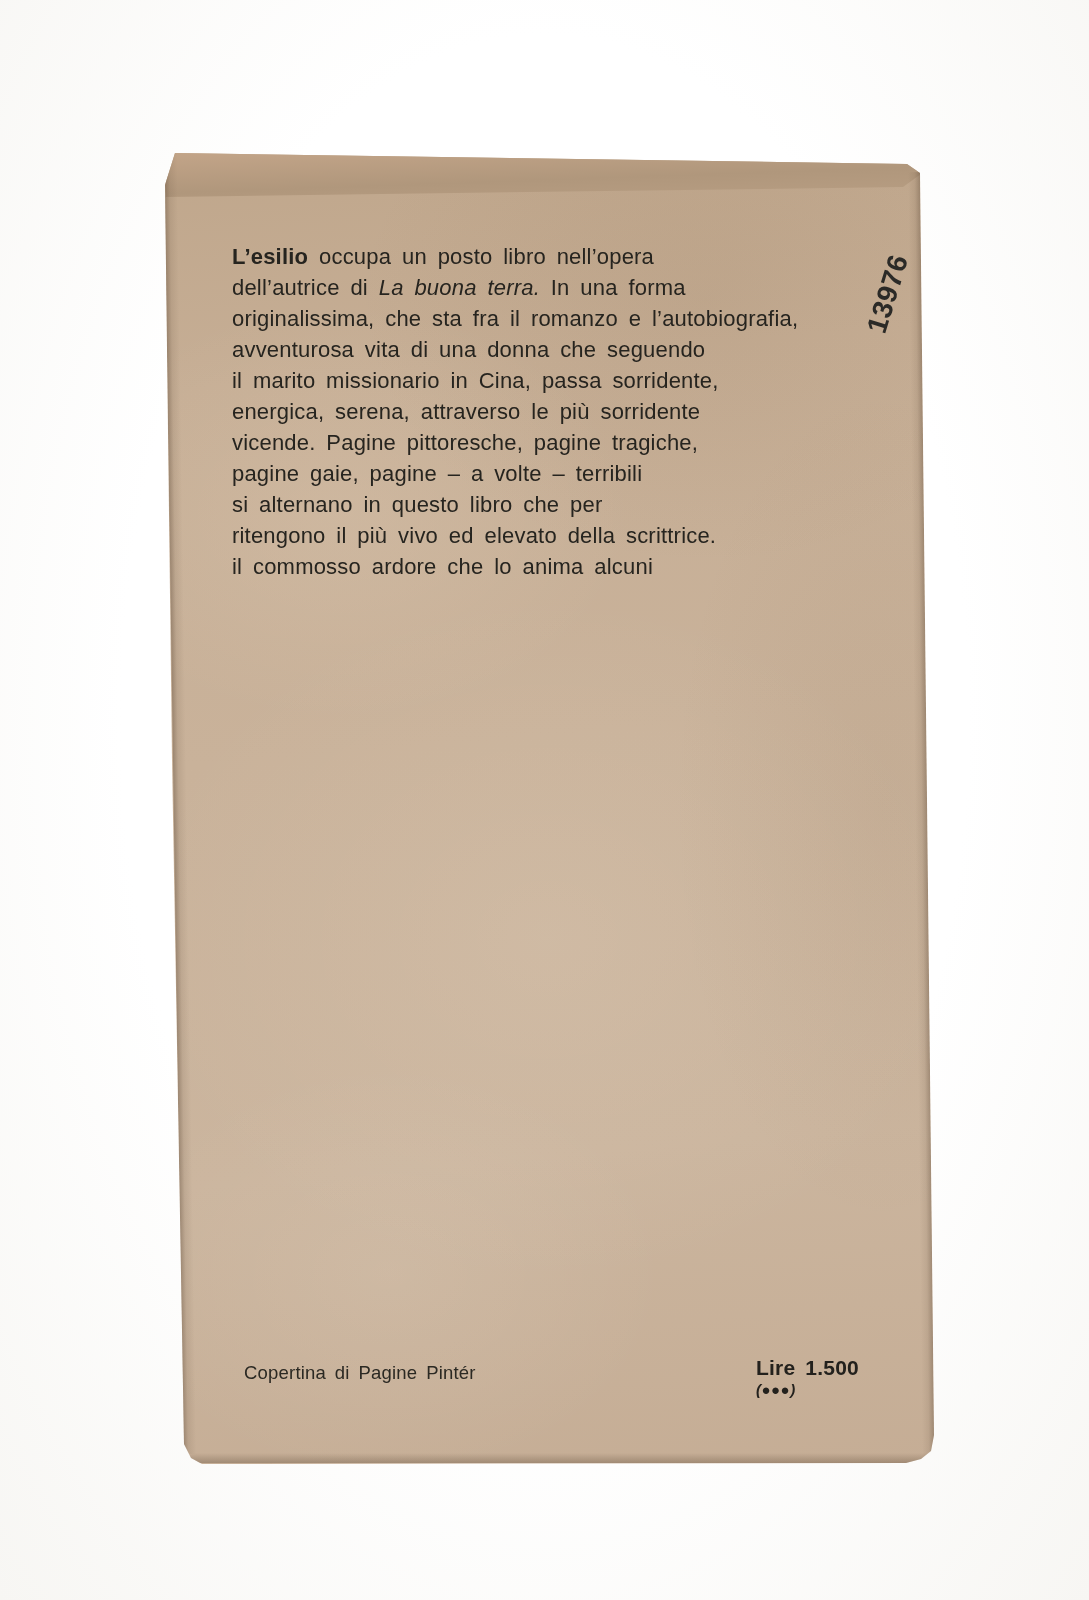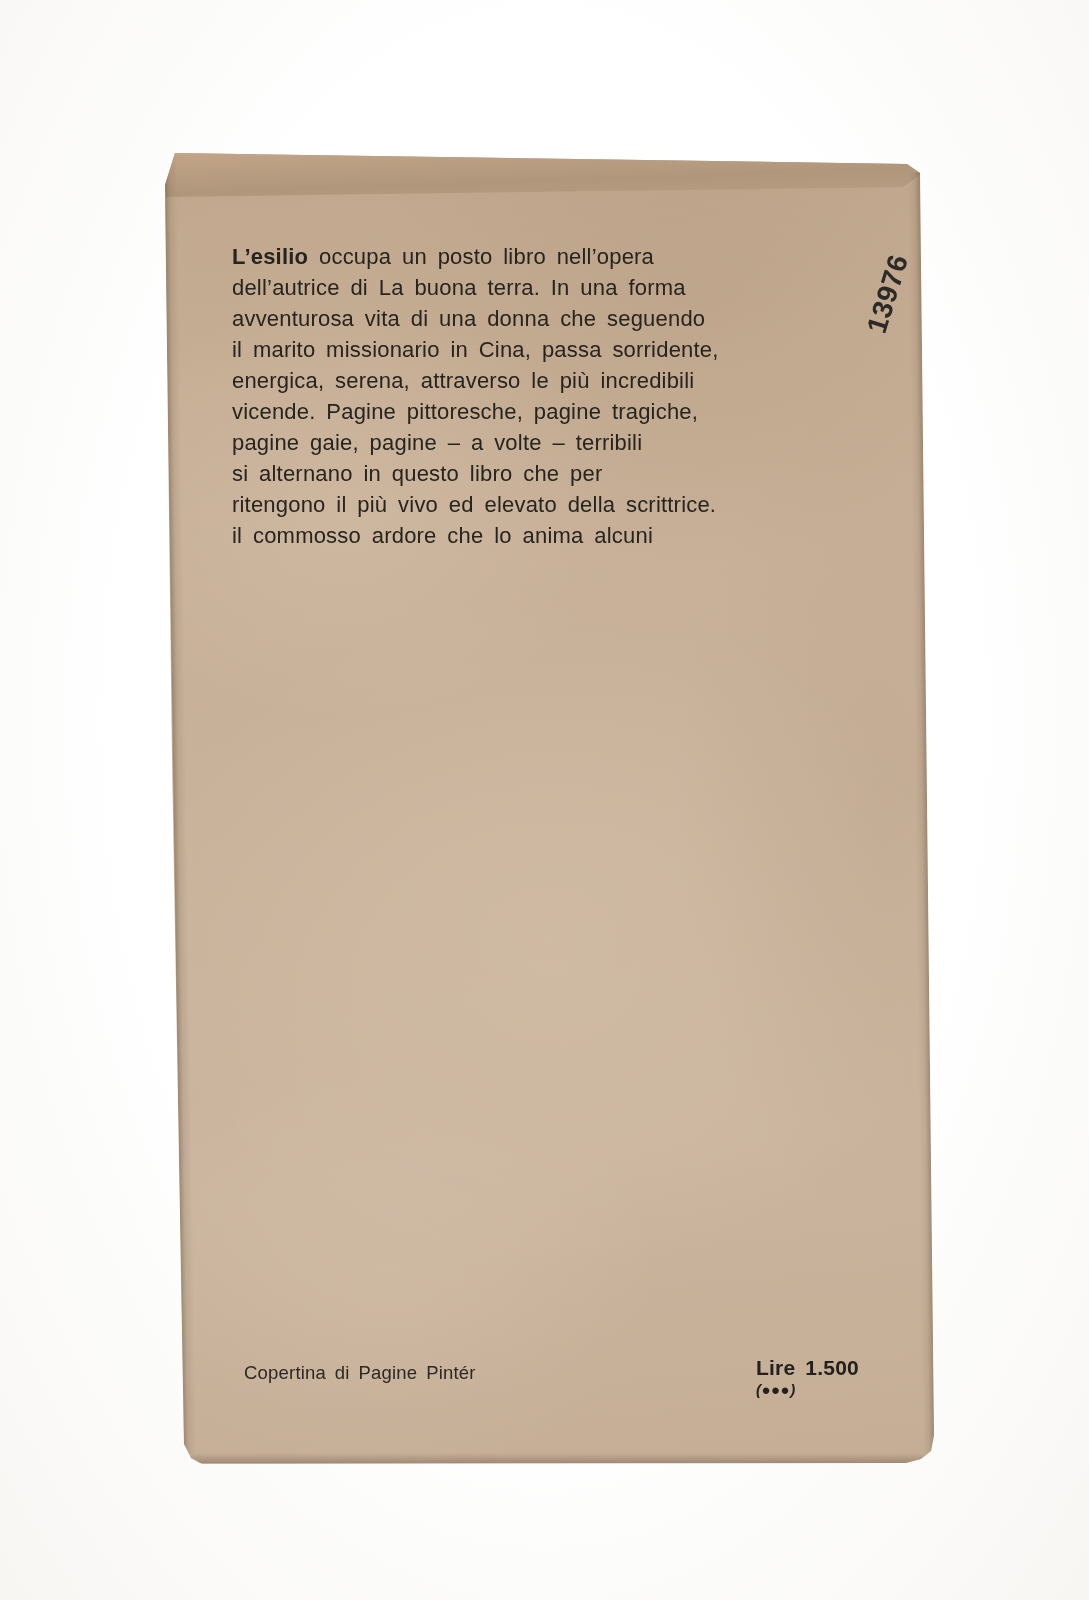--- a/index.html
+++ b/index.html
@@ -47,21 +47,21 @@
   .edge-bottom {
     position:absolute; left:38px; top:1313px; width:742px; height:10px;
     background: linear-gradient(0deg, rgba(92,72,54,0.35), rgba(92,72,54,0));
   }
   .blurb {
     position:absolute; left:82px; top:101px; width:660px;
     font-size:22px; line-height:31px; letter-spacing:0.2px; word-spacing:4.5px;
     color:#26241f; white-space:nowrap;
   }
   .blurb .b { font-weight:bold; }
-  .blurb .i { }
+  .blurb .i { font-style:italic; }
   .catalog {
     position:absolute; left:692px; top:138px; width:92px; text-align:center;
     transform: rotate(-73deg);
     font-size:28px; font-weight:bold; letter-spacing:0.5px; color:#2b2a27;
     white-space:nowrap;
   }
   .credit {
     position:absolute; left:94px; top:1222px;
     font-size:18.5px; letter-spacing:0.2px; word-spacing:3.5px; color:#2b2923;
     white-space:nowrap;
@@ -79,23 +79,24 @@
     <div class="top-edge"></div>
     <div class="edge-left"></div>
     <div class="edge-right"></div>
     <div class="edge-bottom"></div>
 
     <div class="catalog">13976</div>
 
     <div class="blurb">
         <div><span class="b">L’esilio</span><span> occupa un posto libro nell’opera</span></div>
         <div><span>dell’autrice di </span><span class="i">La buona terra.</span><span> In una forma</span></div>
+        <div><span>originalissima, che sta fra il romanzo e l’autobiografia,</span></div>
         <div><span>avventurosa vita di una donna che seguendo</span></div>
         <div><span>il marito missionario in Cina, passa sorridente,</span></div>
-        <div><span>energica, serena, attraverso le più incredibili</span></div>
+        <div><span>energica, serena, attraverso le più sorridente</span></div>
         <div><span>vicende. Pagine  pittoresche, pagine tragiche,</span></div>
         <div><span>pagine gaie, pagine – a volte – terribili</span></div>
         <div><span>si alternano in questo libro che per</span></div>
         <div><span>ritengono il più vivo ed elevato della scrittrice.</span></div>
         <div><span>il commosso ardore che lo anima alcuni</span></div>
       </div>
 
     <div class="credit">Copertina di Pagine Pintér</div>
 
     <div class="price-block">

